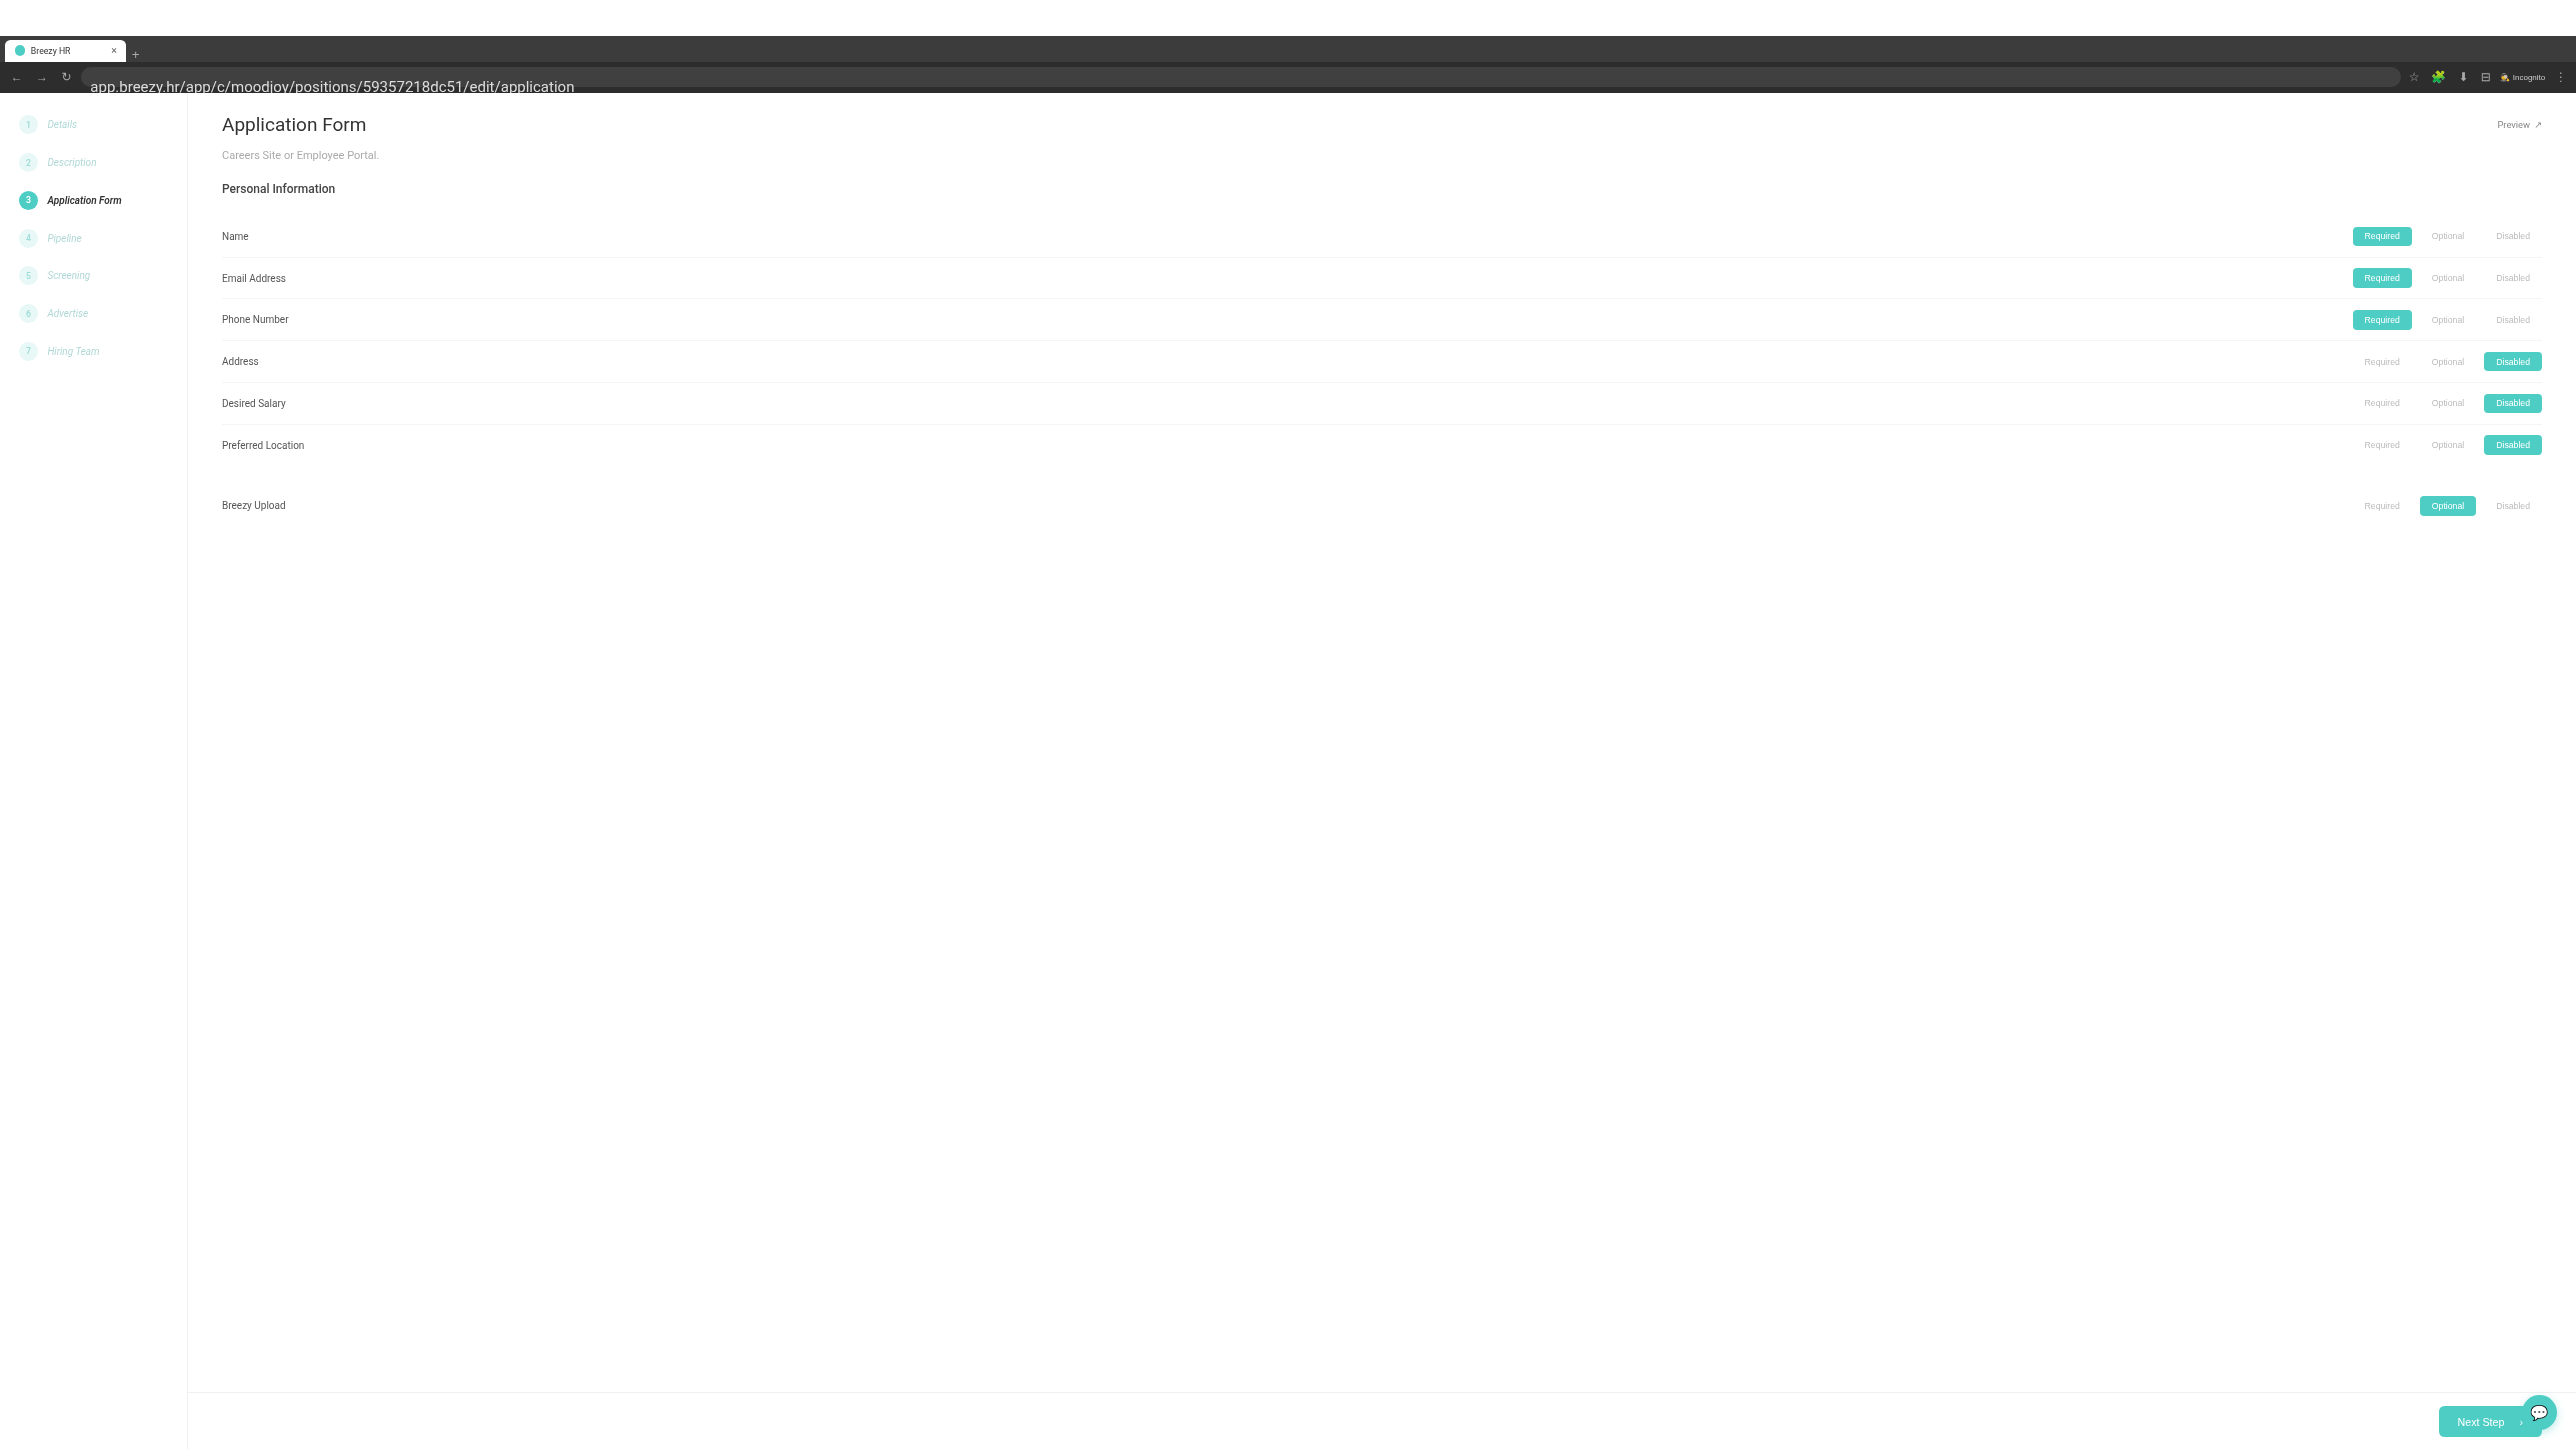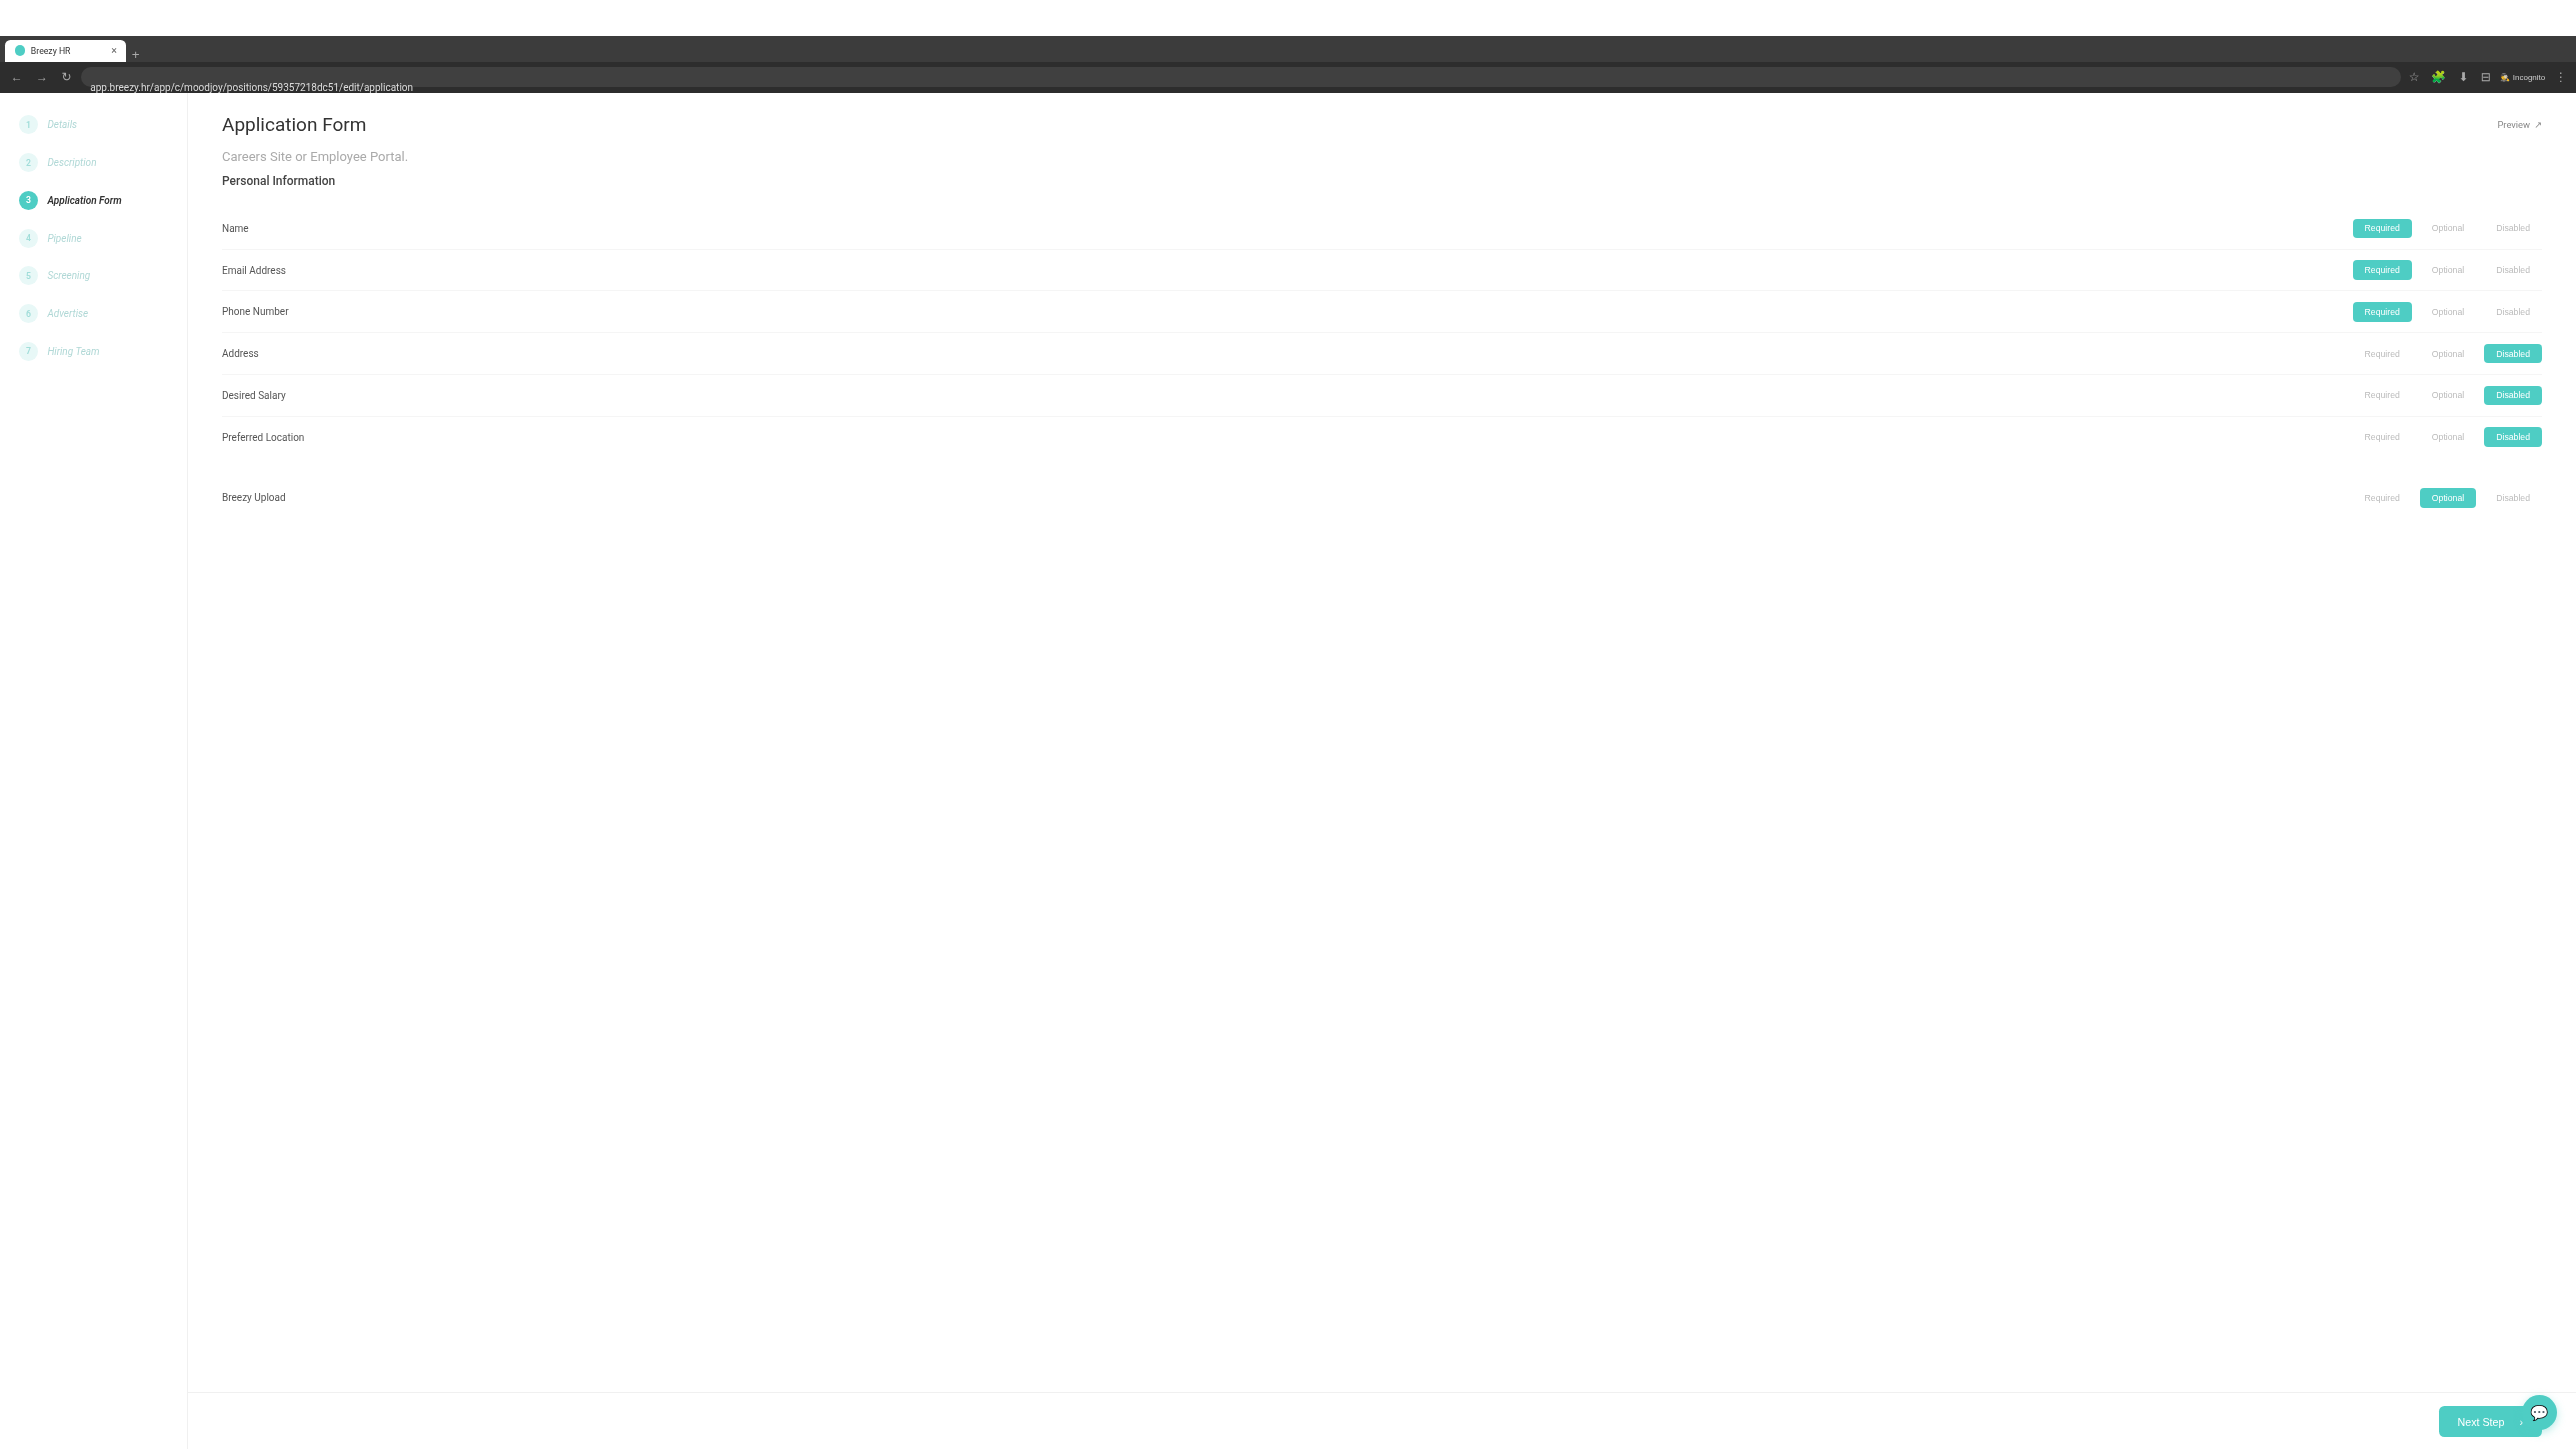--- a/index.html
+++ b/index.html
@@ -40,21 +40,21 @@
     .address-bar {
       flex: 1;
       background: #404040;
       border-radius: 13.4px;
       height: 20px;
       display: flex;
       align-items: center;
       padding: 0 9.4px;
       gap: 5.4px;
     }
-    .address-text { color: #ddd; font-size: 10px; flex: 1; margin-top: 20px; }
+    .address-text { color: #ddd; font-size: 15px; flex: 1; margin-top: 20px; }
     .browser-actions { display: flex; gap: 6.7px; align-items: center; }
     .browser-action-btn { background: none; border: none; color: #aaa; font-size: 12px; cursor: pointer; padding: 2.7px; }
     .incognito-badge {
       background: none; border: none; color: #ccc; font-size: 8px; cursor: pointer;
       display: flex; align-items: center; gap: 2.7px;
     }
 
     
     .app-container {
       display: flex;
@@ -119,22 +119,22 @@
       align-items: center;
       gap: 4px;
       color: #888;
       font-size: 9.4px;
       cursor: pointer;
       text-decoration: none;
     }
 
     .subtitle-text {
       color: #aaa;
-      font-size: 13px;
-      margin-bottom: 10px;
+      font-size: 11px;
+      margin-bottom: 20px;
     }
 
     .section-title {
       font-size: 12px;
       font-weight: 500;
       color: #444;
       margin-bottom: 13.4px;
       padding-bottom: 6.7px;
     }
 

